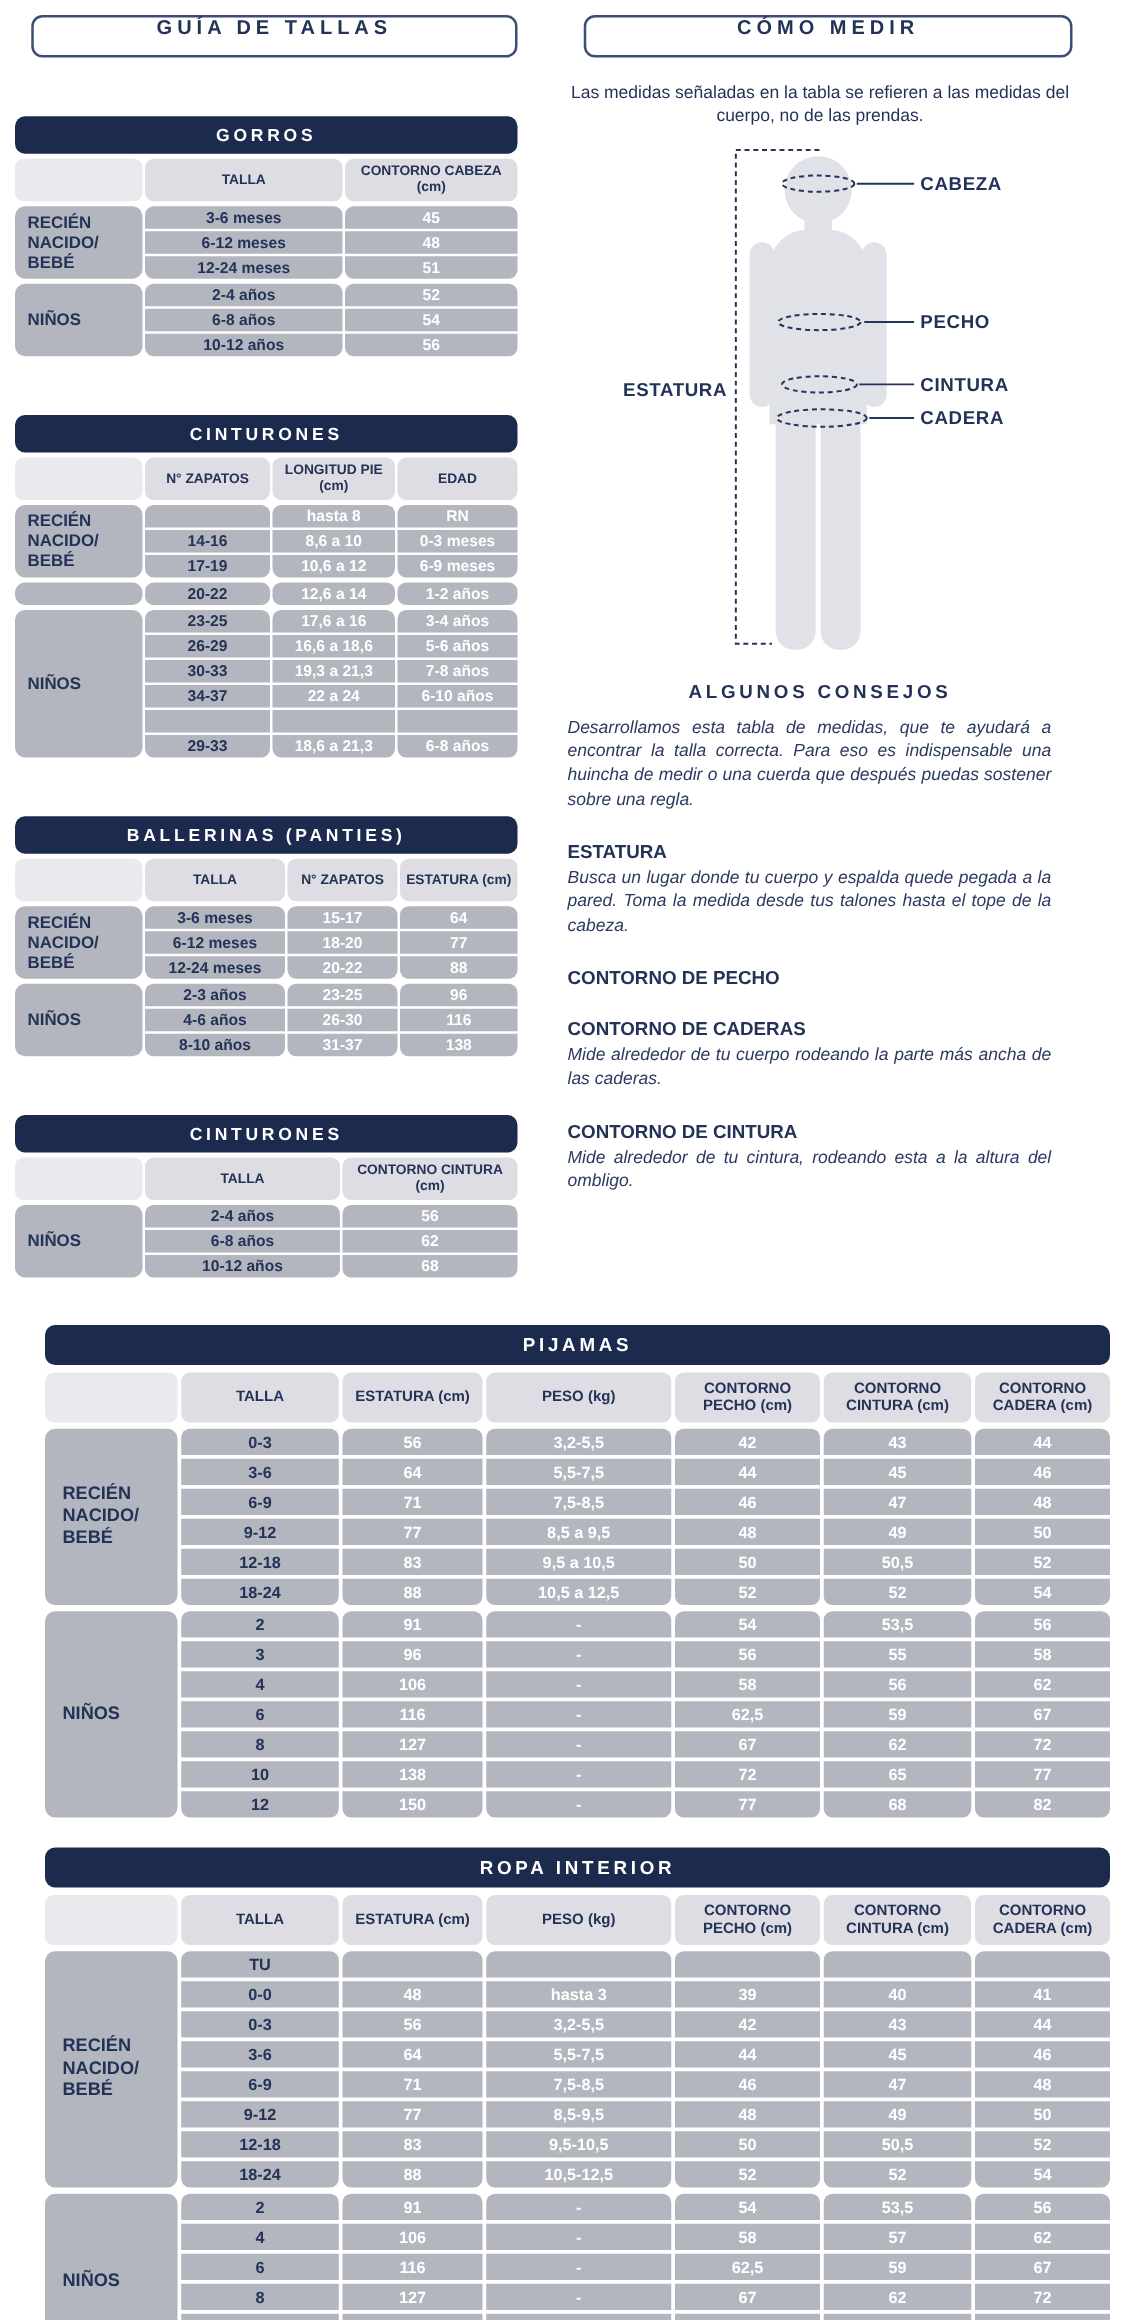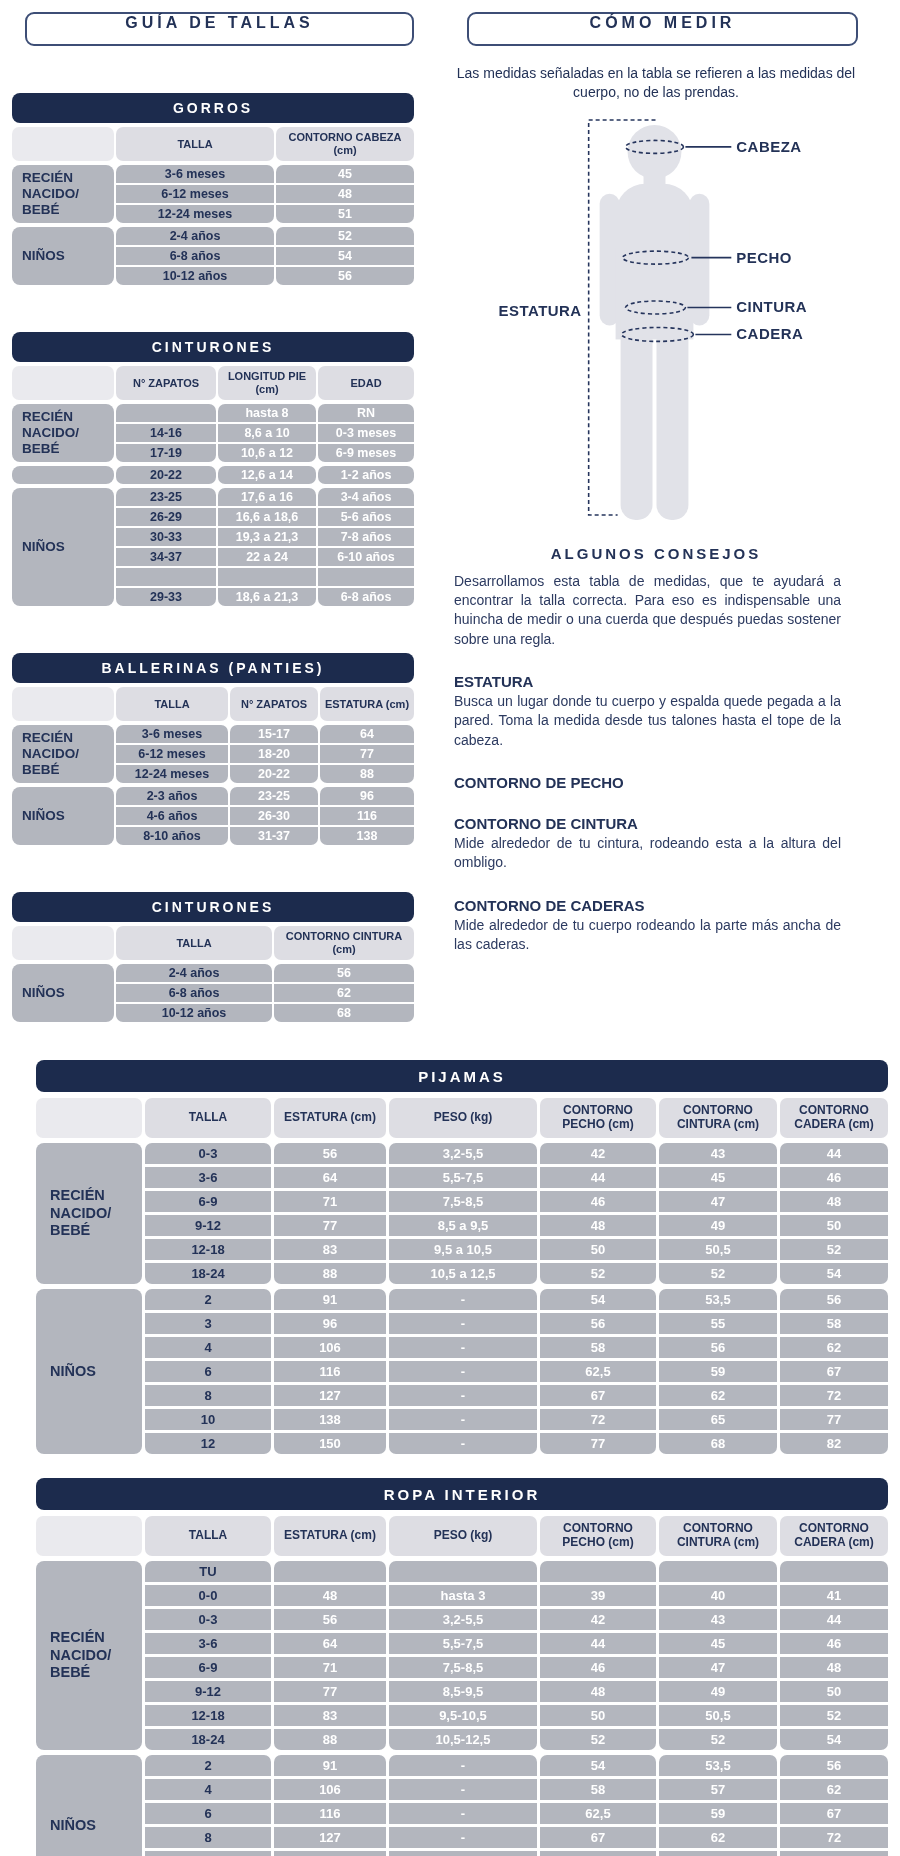--- a/index.html
+++ b/index.html
@@ -76,21 +76,21 @@
     text-align:center;font-size:14px;line-height:1.35;
     color:var(--navytext,#233257);margin:14px 0 6px 0;font-weight:500;
   }
   .diagram{display:block;width:100%;height:auto;}
   .consejos-title{
     text-align:center;font-weight:bold;font-size:15px;letter-spacing:3px;
     color:var(--navytext,#233257);margin:18px 0 10px 0;
   }
   .body-text{
     font-size:14px;line-height:1.38;text-align:justify;
-    color:#2c3a60;margin:0 17px 8px 0;
+    color:#2c3a60;margin:0 17px 8px 0;font-style:italic;
   }
   .side-section{margin-top:24px;}
   .side-h{font-weight:bold;font-size:15px;color:var(--navytext,#233257);margin-bottom:2px;}
   .svg-label{font-weight:bold;font-size:15px;fill:var(--navytext,#233257);letter-spacing:0.5px;
     font-family:"Liberation Sans","DejaVu Sans",sans-serif;}
 </style>
 </head>
 <body>
 
 <div class="page">
@@ -271,26 +271,26 @@
       <p class="body-text">Desarrollamos esta tabla de medidas, que te ayudará a encontrar la talla correcta. Para eso es indispensable una huincha de medir o una cuerda que después puedas sostener sobre una regla.</p>
 
       <div class="side-section">
         <div class="side-h">ESTATURA</div>
         <p class="body-text">Busca un lugar donde tu cuerpo y espalda quede pegada a la pared. Toma la medida desde tus talones hasta el tope de la cabeza.</p>
       </div>
       <div class="side-section">
         <div class="side-h">CONTORNO DE PECHO</div>
       </div>
       <div class="side-section">
+        <div class="side-h">CONTORNO DE CADERAS</div>
+        <p class="body-text">Mide alrededor de tu cuerpo rodeando la parte más ancha de las caderas.</p>
+      </div>
+      <div class="side-section">
         <div class="side-h">CONTORNO DE CINTURA</div>
         <p class="body-text">Mide alrededor de tu cintura, rodeando esta a la altura del ombligo.</p>
-      </div>
-      <div class="side-section">
-        <div class="side-h">CONTORNO DE CADERAS</div>
-        <p class="body-text">Mide alrededor de tu cuerpo rodeando la parte más ancha de las caderas.</p>
       </div>
     </div>
   </div>
 
   <div class="tbl lg">
       <div class="t-title">PIJAMAS</div>
       <div class="t-row" style="grid-template-columns: 106px 126px 112px 148px 116px 118px 1fr;">
         <div class="t-corner"></div>
         <div class="t-th">TALLA</div>
         <div class="t-th">ESTATURA (cm)</div>

